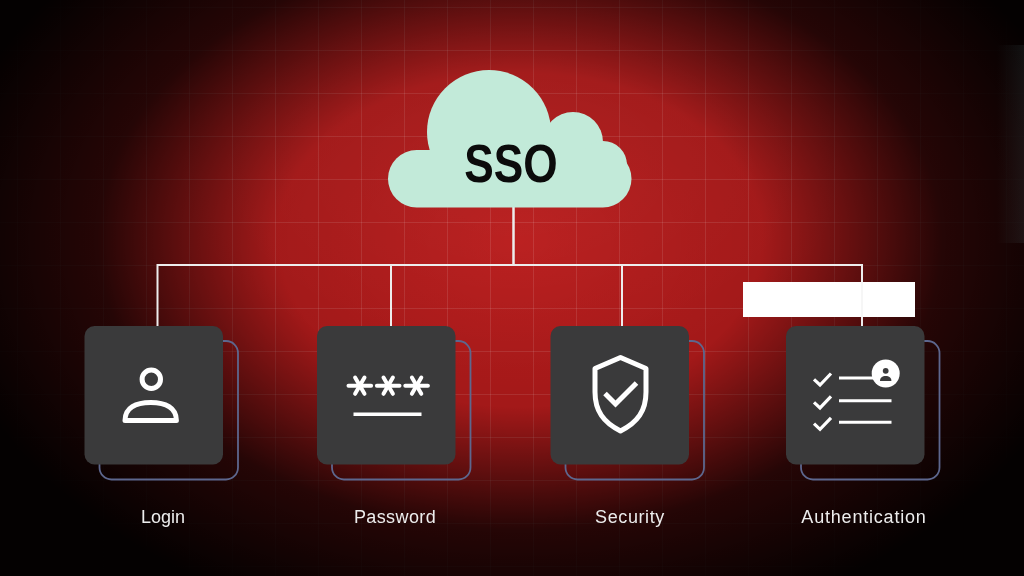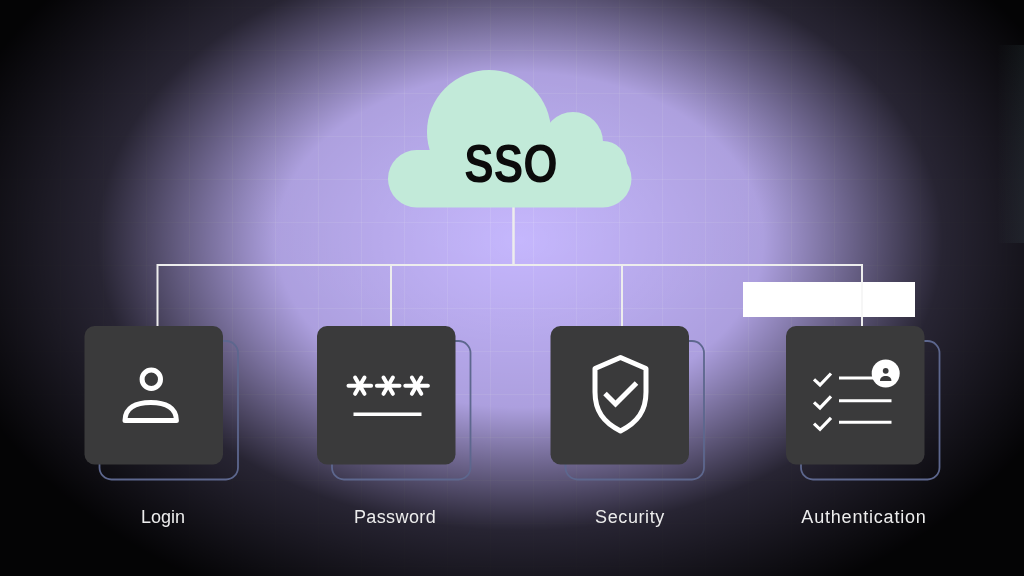--- a/index.html
+++ b/index.html
@@ -1,16 +1,16 @@
 <!DOCTYPE html>
 <html><head>
 <meta charset="utf-8">
 <style>
   html,body{margin:0;padding:0;background:#000;}
-  #stage{position:relative;width:1024px;height:576px;background:#c4b5fd;overflow:hidden;
+  #stage{position:relative;width:1024px;height:576px;background:#b91c1c;overflow:hidden;
          font-family:"Liberation Sans", sans-serif;}
   #grid{position:absolute;inset:0;
     background-image:
       repeating-linear-gradient(to right, rgba(255,255,255,0.11) 0px, rgba(255,255,255,0.11) 1px, transparent 1px, transparent 43px),
       repeating-linear-gradient(to bottom, rgba(255,255,255,0.11) 0px, rgba(255,255,255,0.11) 1px, transparent 1px, transparent 43px);
     background-position:17px 7px;
   }
   #vig{position:absolute;inset:0;
     background:radial-gradient(ellipse 640px 440px at 520px 240px,
       rgba(0,0,0,0) 0%, rgba(0,0,0,0.12) 38%, rgba(0,0,0,0.8) 66%, rgba(0,0,0,0.98) 92%);

